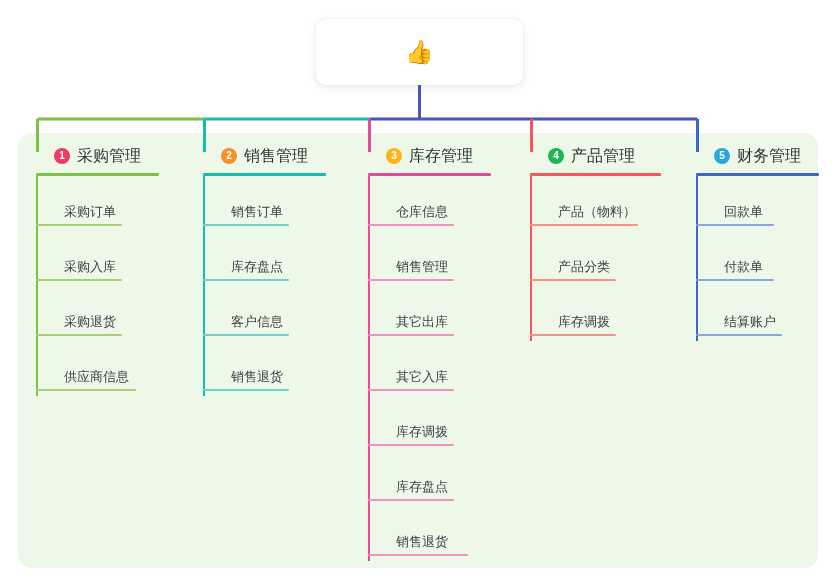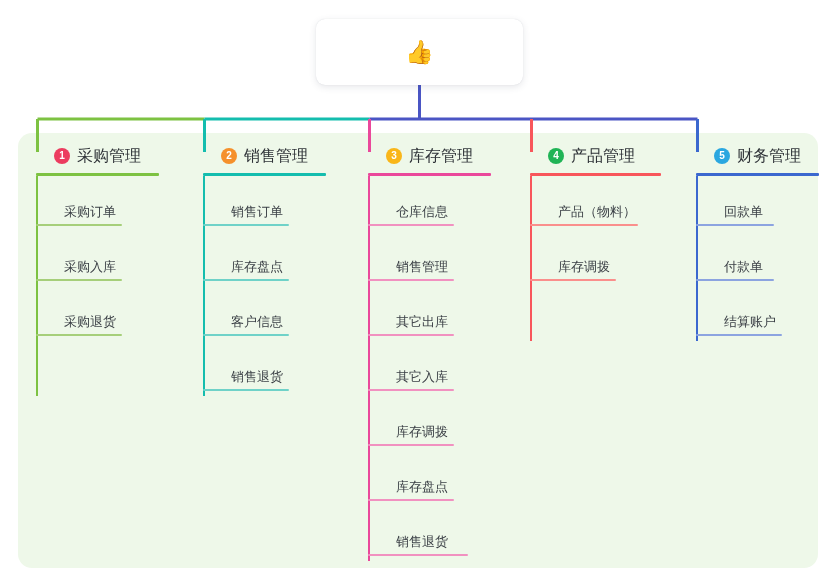--- a/index.html
+++ b/index.html
@@ -164,20 +164,24 @@
           <div class="leaf-rule" style="background: rgb(166, 207, 122); width: 86px;"></div>
         </div>
         <div class="leaf">
           <div class="leaf-label">采购入库</div>
           <div class="leaf-rule" style="background: rgb(166, 207, 122); width: 86px;"></div>
         </div>
         <div class="leaf">
           <div class="leaf-label">采购退货</div>
           <div class="leaf-rule" style="background: rgb(166, 207, 122); width: 86px;"></div>
         </div>
+        <div class="leaf">
+          <div class="leaf-label">供应商信息</div>
+          <div class="leaf-rule" style="background: rgb(166, 207, 122); width: 100px;"></div>
+        </div>
       </div>
     </div>
     <div class="column" style="left: 203px; width: 150px;">
       <div class="col-header">
         <span class="num-badge" style="background: rgb(245, 144, 43);">2</span>
         <span class="col-title">销售管理</span>
       </div>
       <div class="header-rule" style="background: rgb(20, 189, 174); width: 123px;"></div>
       <div class="items">
         <div class="spine" style="background: rgb(20, 189, 174); height: 220px;"></div>
@@ -243,20 +247,24 @@
         <span class="col-title">产品管理</span>
       </div>
       <div class="header-rule" style="background: rgb(248, 86, 91); width: 131.2px;"></div>
       <div class="items">
         <div class="spine" style="background: rgb(248, 86, 91); height: 165px;"></div>
         <div class="leaf">
           <div class="leaf-label">产品（物料）</div>
           <div class="leaf-rule" style="background: rgb(250, 143, 140); width: 108px;"></div>
         </div>
         <div class="leaf">
+          <div class="leaf-label">产品分类</div>
+          <div class="leaf-rule" style="background: rgb(250, 143, 140); width: 86px;"></div>
+        </div>
+        <div class="leaf">
           <div class="leaf-label">库存调拨</div>
           <div class="leaf-rule" style="background: rgb(250, 143, 140); width: 86px;"></div>
         </div>
       </div>
     </div>
     <div class="column" style="left: 696px; width: 150px;">
       <div class="col-header">
         <span class="num-badge" style="background: rgb(42, 167, 224);">5</span>
         <span class="col-title">财务管理</span>
       </div>

